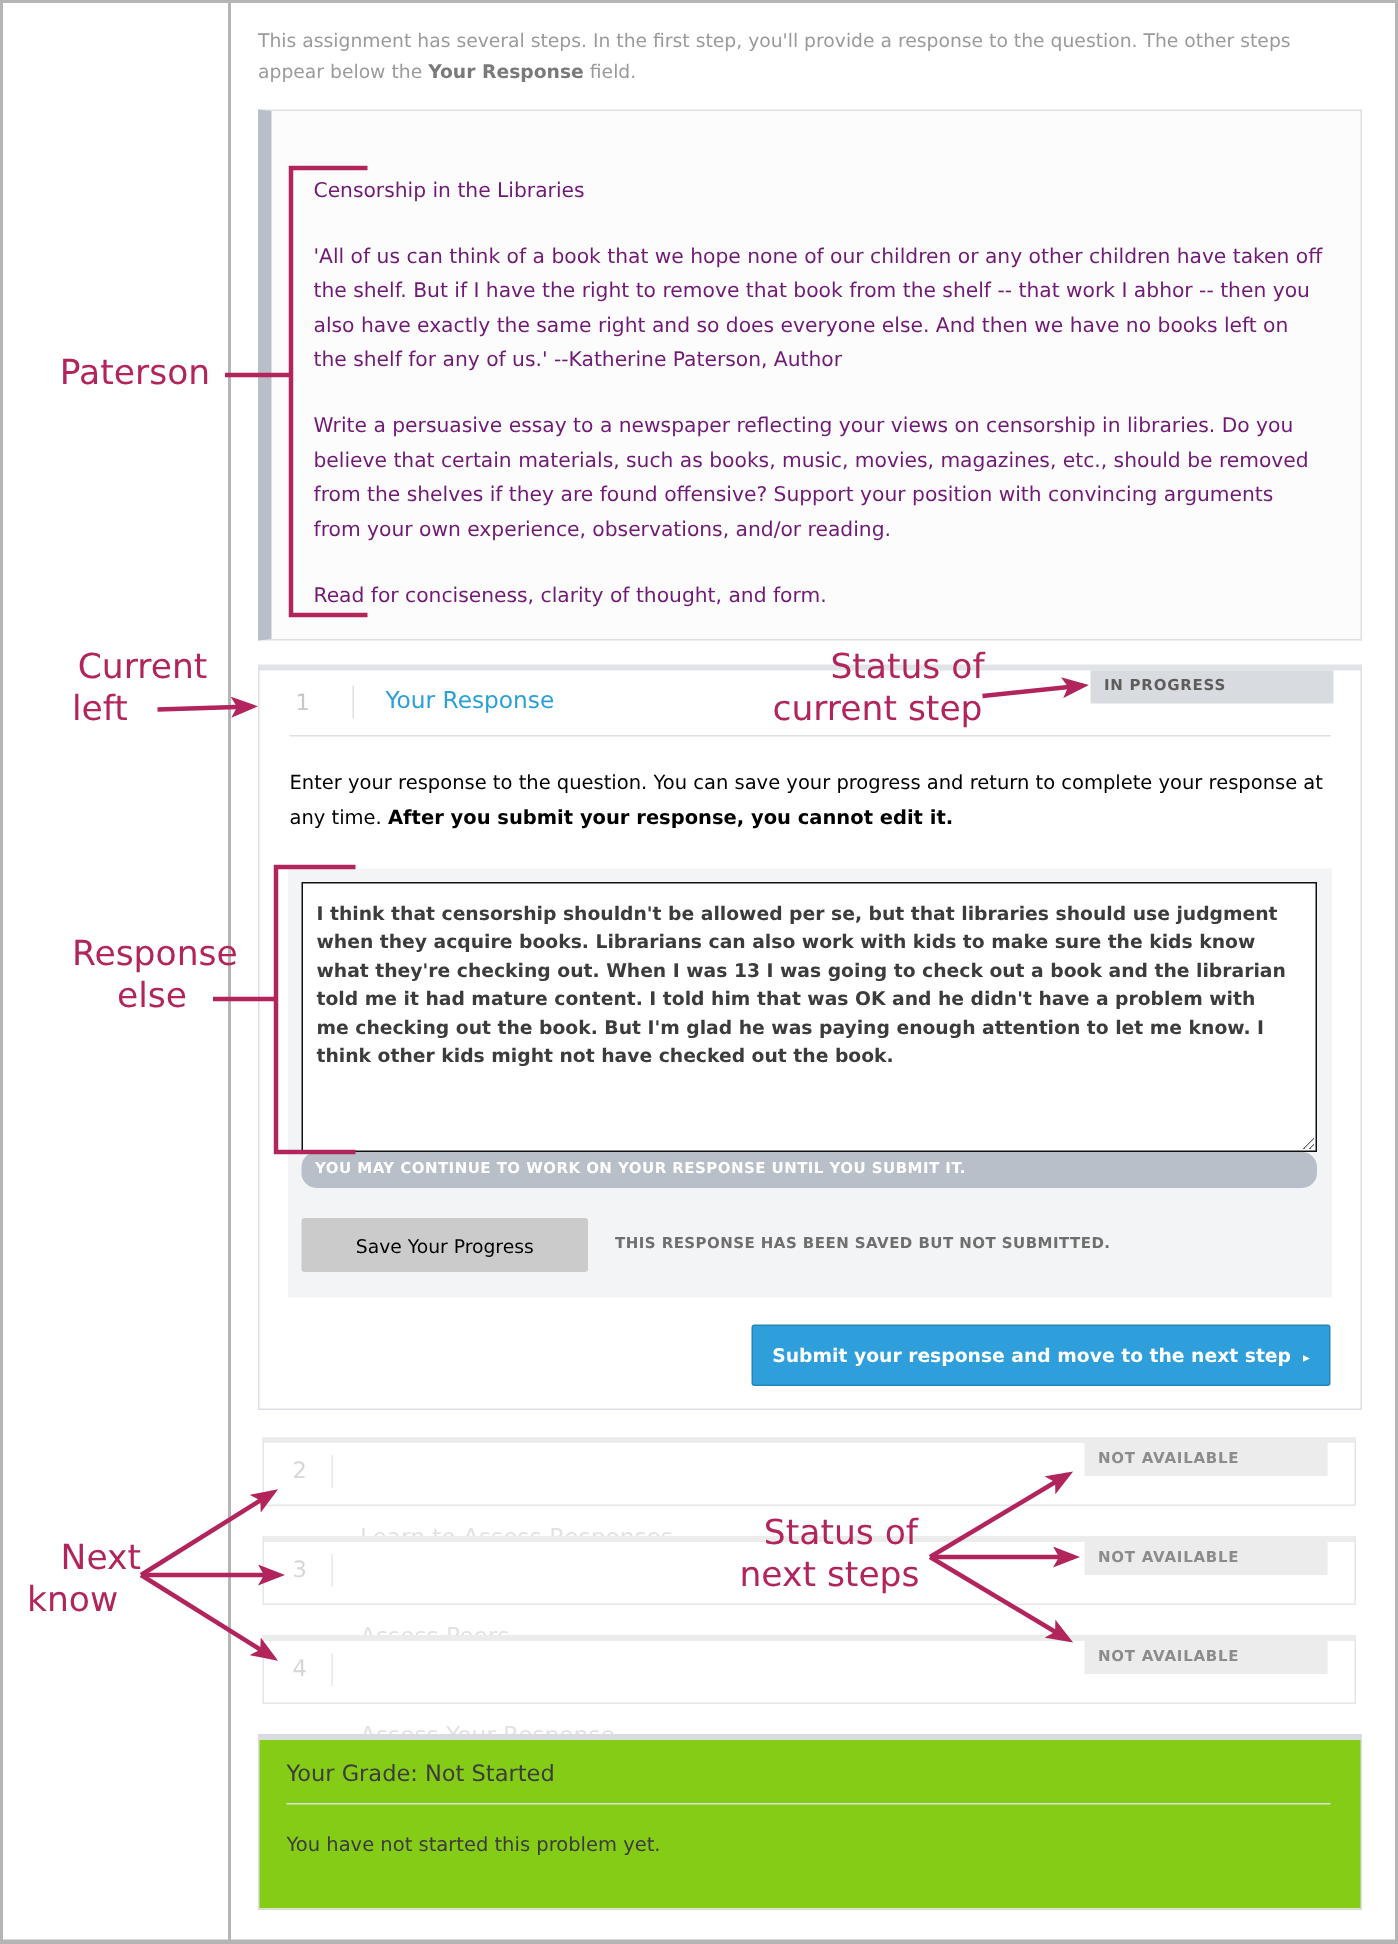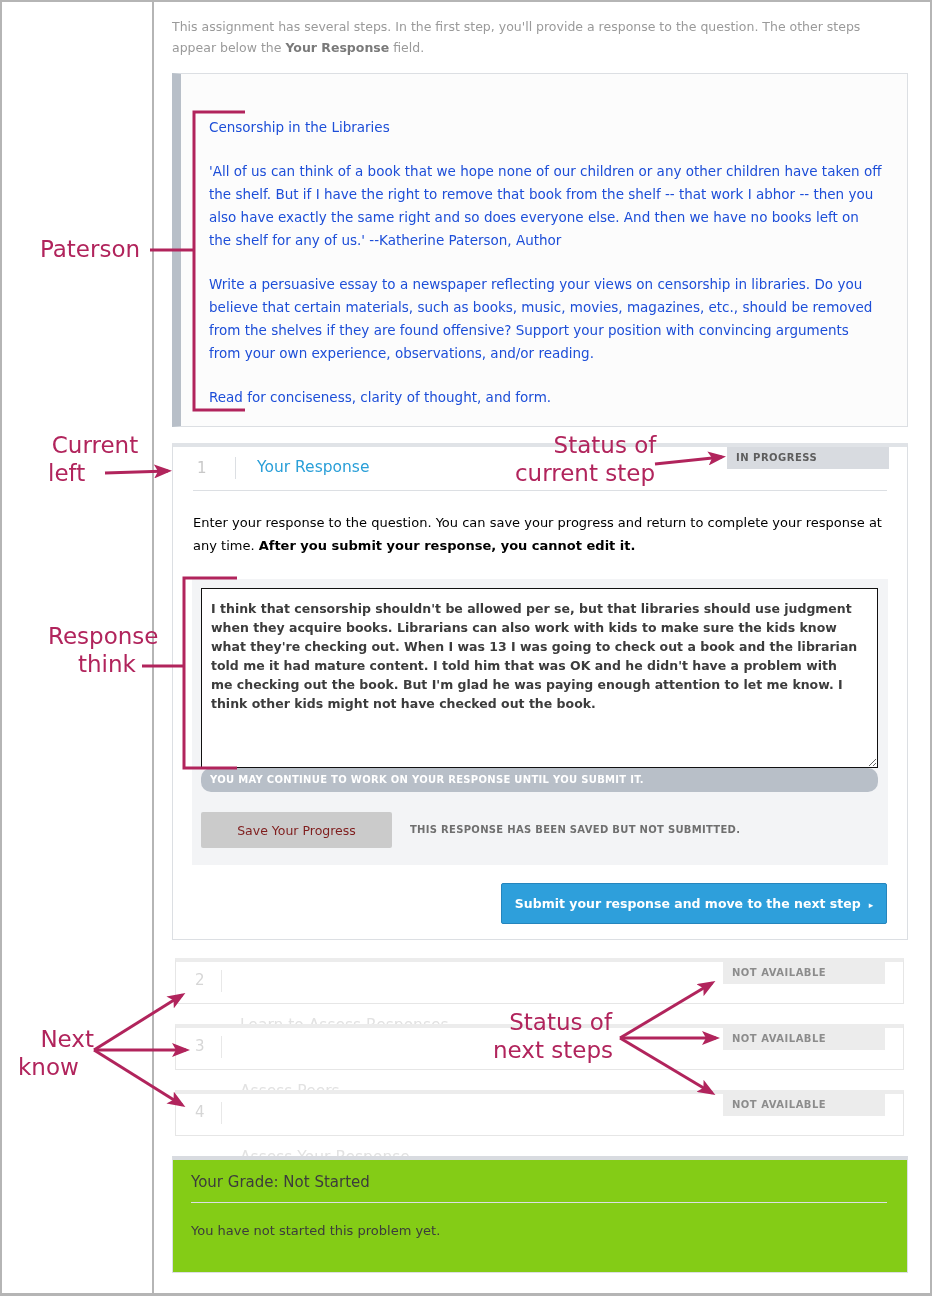--- a/index.html
+++ b/index.html
@@ -4,37 +4,37 @@
 <style>
   * { box-sizing: border-box; margin: 0; padding: 0; }
   html, body { width: 932px; height: 1296px; background: #fff; overflow: hidden; }
   body { position: relative; font-family: "DejaVu Sans", "Liberation Sans", sans-serif; color: #3c3c3c; }
   .frame { position: absolute; left: 0; top: 0; width: 932px; height: 1296px; border: 2px solid #b5b5b5; border-bottom-width: 3px; }
   .divider-v { position: absolute; left: 152px; top: 0; width: 2px; height: 1296px; background: #b5b5b5; }
 
   .intro { position: absolute; left: 172px; top: 16px; width: 736px; font-size: 12.5px; line-height: 21px; color: #9a9a9a; }
   .intro b { color: #7a7a7a; font-weight: bold; }
 
-  .question-box { position: absolute; left: 172px; top: 73px; width: 736px; height: 354px; background: #fcfcfc; border: 1px solid #dcdfe3; border-left: 9px solid #b8bfc8; padding: 42px 24px 0 28px; font-size: 13.5px; line-height: 23px; color: #1d4ed8; }
+  .question-box { position: absolute; left: 172px; top: 73px; width: 736px; height: 354px; background: #fcfcfc; border: 1px solid #dcdfe3; border-left: 9px solid #b8bfc8; padding: 42px 24px 0 28px; font-size: 13.5px; line-height: 23px; color: #701a75; }
   .question-box p { margin-bottom: 21px; }
 
   .step-card { position: absolute; left: 172px; width: 736px; background: #fff; border: 1px solid #dcdfe3; border-top: 4px solid #e0e3e7; }
   .step-header { position: relative; height: 44px; margin: 0 20px; border-bottom: 1px solid #dcdfe3; }
   .step-num { position: absolute; left: 4px; top: 12px; font-size: 15px; color: #c8c8c8; }
   .step-sep { position: absolute; left: 42px; top: 10px; width: 1px; height: 22px; background: #dcdfe3; }
   .step-title { position: absolute; left: 64px; top: 11px; font-size: 15.5px; color: #2a9fd8; }
   .status-pill { position: absolute; right: -2px; top: 0; width: 162px; height: 22px; background: #d8dbe0; font-size: 10px; font-weight: bold; letter-spacing: 0.5px; color: #5d5d5d; padding: 5px 0 0 9px; }
 
   .step1 { top: 443px; height: 497px; }
   .step1 .instructions { margin: 20px 20px 0 20px; font-size: 13px; line-height: 23px; color: #000000; }
   .step1 .instructions b { font-weight: bold; }
   .response-area { position: absolute; left: 19px; top: 132px; width: 696px; height: 286px; background: #f3f4f6; }
   .response-textarea { position: absolute; left: 9px; top: 9px; width: 677px; height: 180px; background: #fff; border: 1px solid #111; padding: 10px 16px 10px 9px; font-family: "DejaVu Sans", "Liberation Sans", sans-serif; font-size: 12.5px; line-height: 19px; color: #3c3c3c; font-weight: bold; resize: both; overflow: hidden; }
   .notice-bar { position: absolute; left: 9px; top: 189px; width: 677px; height: 24px; background: #b8bfc8; font-size: 10px; font-weight: bold; letter-spacing: 0.3px; color: #fff; padding: 6px 0 0 9px; border-radius: 10px; }
-  .save-btn { position: absolute; left: 9px; top: 233px; width: 191px; height: 36px; background: #cbcbcb; border-radius: 2px; border: none; font-size: 12.5px; color: #7f1d1d; font-family: "DejaVu Sans", "Liberation Sans", sans-serif; }
+  .save-btn { position: absolute; left: 9px; top: 233px; width: 191px; height: 36px; background: #cbcbcb; border-radius: 2px; border: none; font-size: 12.5px; color: #000000; font-family: "DejaVu Sans", "Liberation Sans", sans-serif; }
   .save-status { position: absolute; left: 218px; top: 245px; font-size: 10px; font-weight: bold; letter-spacing: 0.3px; color: #6f6f6f; }
   .submit-btn { position: absolute; left: 328px; top: 436px; width: 386px; height: 41px; background: #2e9fdb; border: 1px solid #2585bd; border-radius: 2px; color: #fff; font-size: 12.5px; font-weight: bold; font-family: "DejaVu Sans", "Liberation Sans", sans-serif; }
   .submit-btn .caret { display: inline-block; margin-left: 8px; font-size: 9px; }
 
   .next-card { position: absolute; left: 175px; width: 729px; height: 46px; background: #fff; border: 1px solid #e6e6e6; border-top: 4px solid #ececec; }
   .next-card .step-num { left: 19px; top: 9px; color: #d6d6d6; }
   .next-card .step-sep { left: 45px; top: 8px; height: 22px; background: #e8e8e8; }
   .next-card .step-title { left: 64px; top: 9px; color: #e2e2e2; font-size: 15.5px; margin-top: 45px; }
   .next-card .status-pill { right: 18px; top: 0; width: 162px; background: #ececec; color: #8c8c8c; }
   .s2 { top: 958px; } .s3 { top: 1024px; } .s4 { top: 1090px; }
@@ -110,21 +110,21 @@
 <div class="annot" style="left:40px; top:431px; width:110px;">
     <div>Current</div>
     <div style="text-align:left;padding-left:8px;">left</div>
   </div>
 <div class="annot" style="left:505px; top:431px; width:160px;">
     <div style="padding-left:40px;">Status of</div>
     <div>current step</div>
   </div>
 <div class="annot" style="left:40px; top:622px; width:130px;">
     <div style="text-align:left;padding-left:8px;">Response</div>
-    <div style="text-align:left;padding-left:38px;">think</div>
+    <div style="text-align:left;padding-left:38px;">else</div>
   </div>
 <div class="annot" style="left:18px; top:1025px; width:80px;">
     <div style="text-align:right;padding-right:4px;">Next</div>
     <div style="text-align:left;">know</div>
   </div>
 <div class="annot" style="left:488px; top:1008px; width:130px;">
     <div style="text-align:right;padding-right:6px;">Status of</div>
     <div>next steps</div>
   </div>
 

